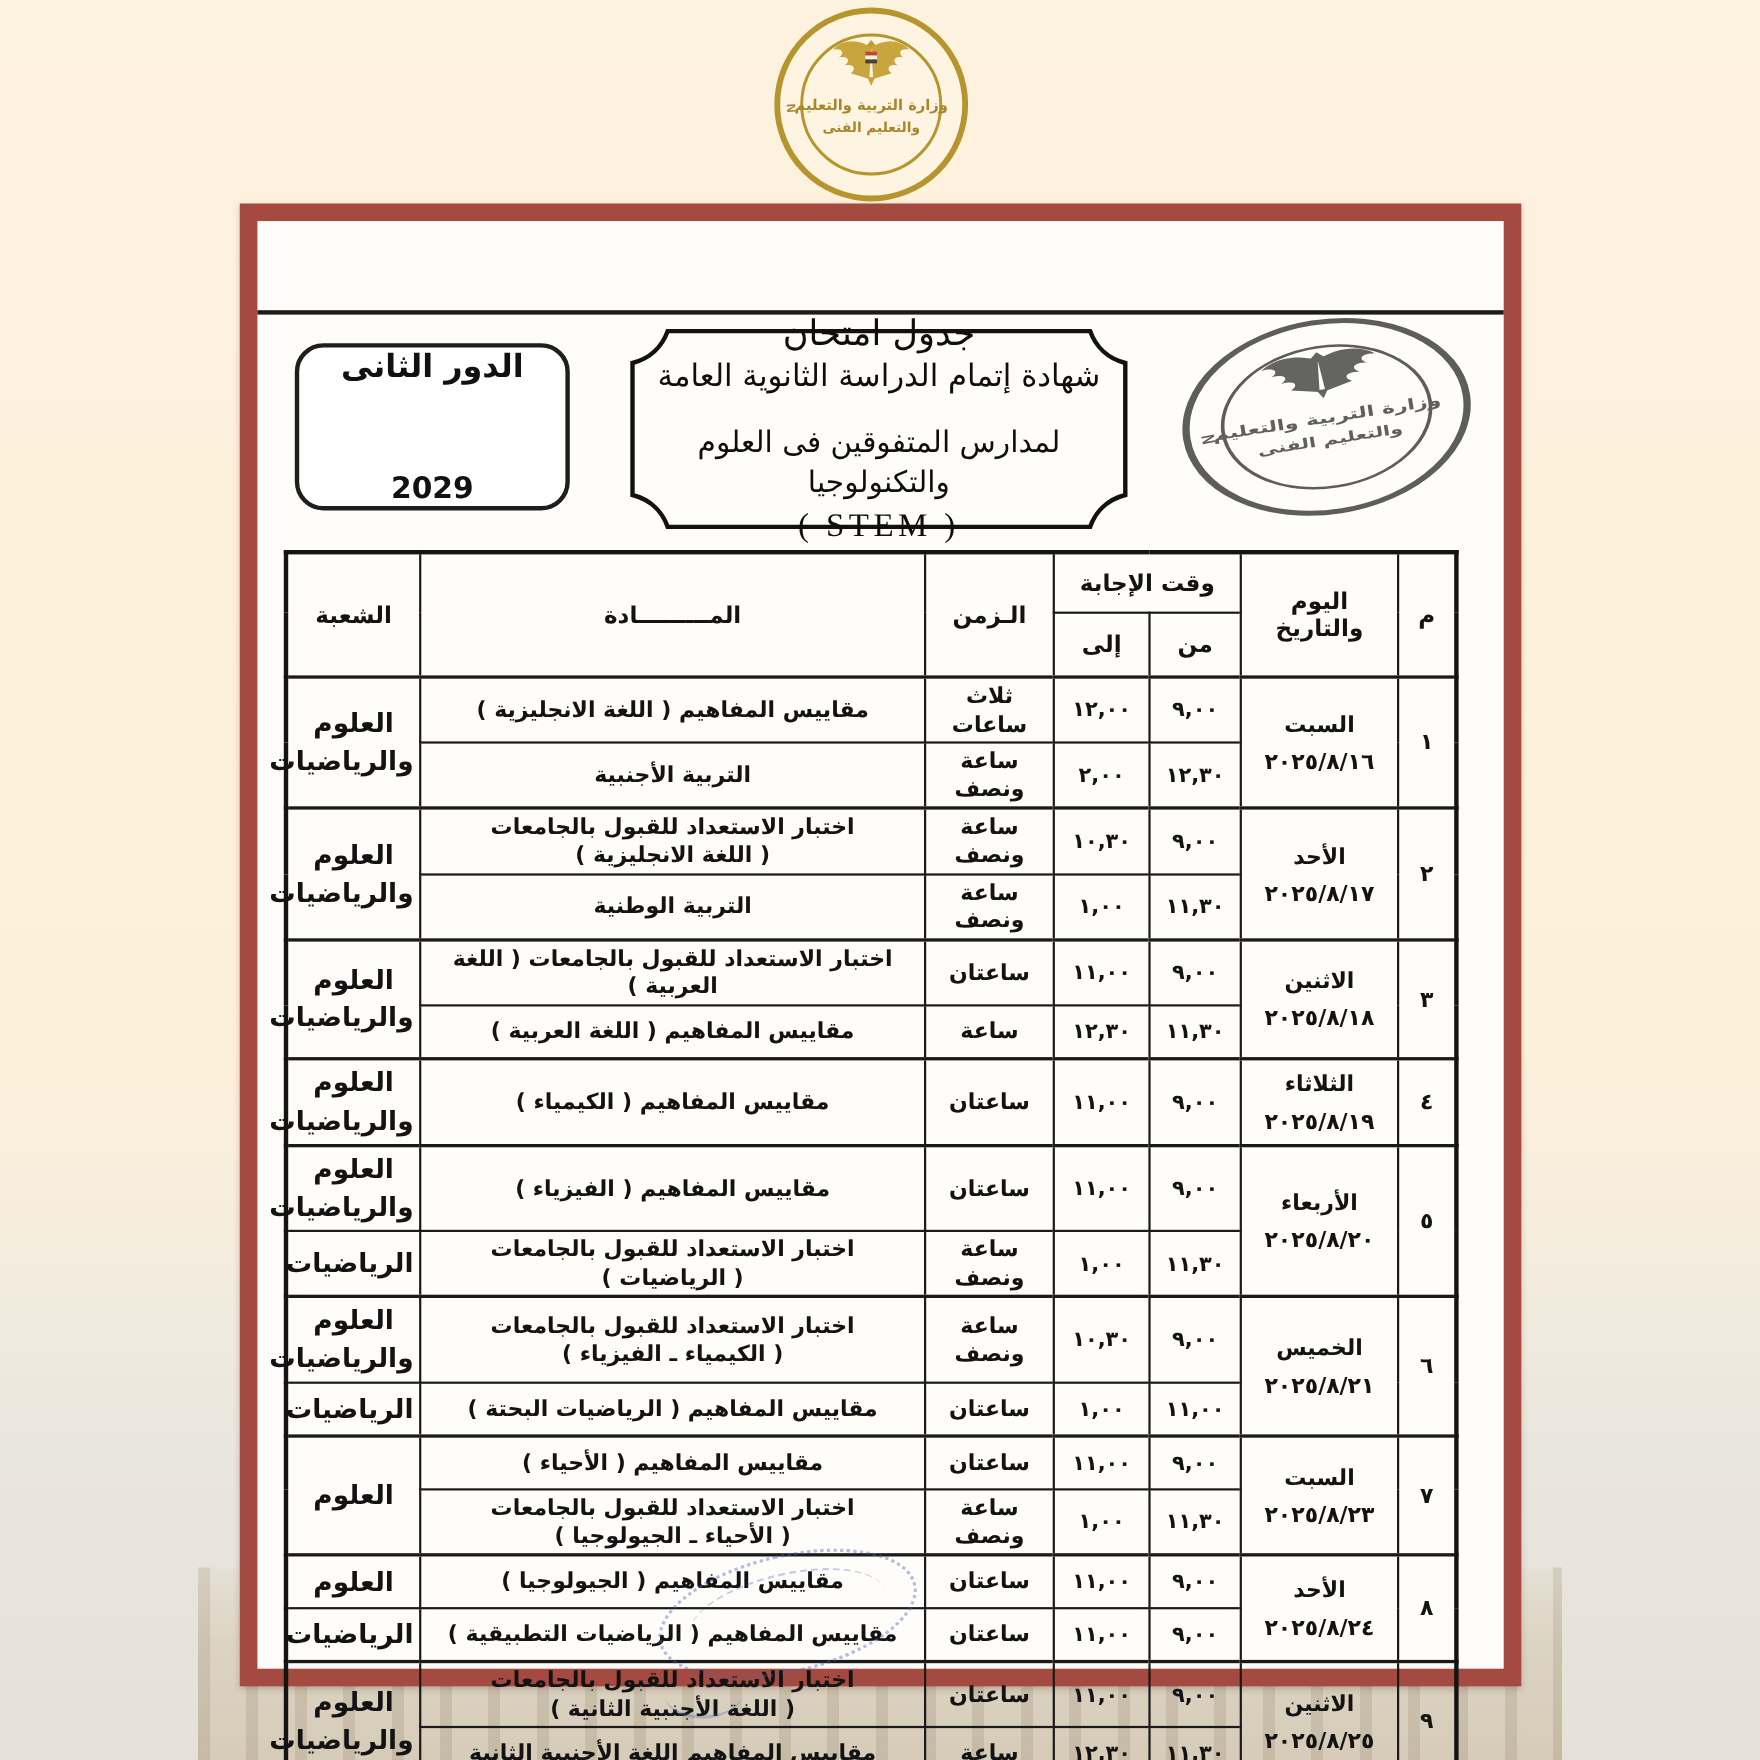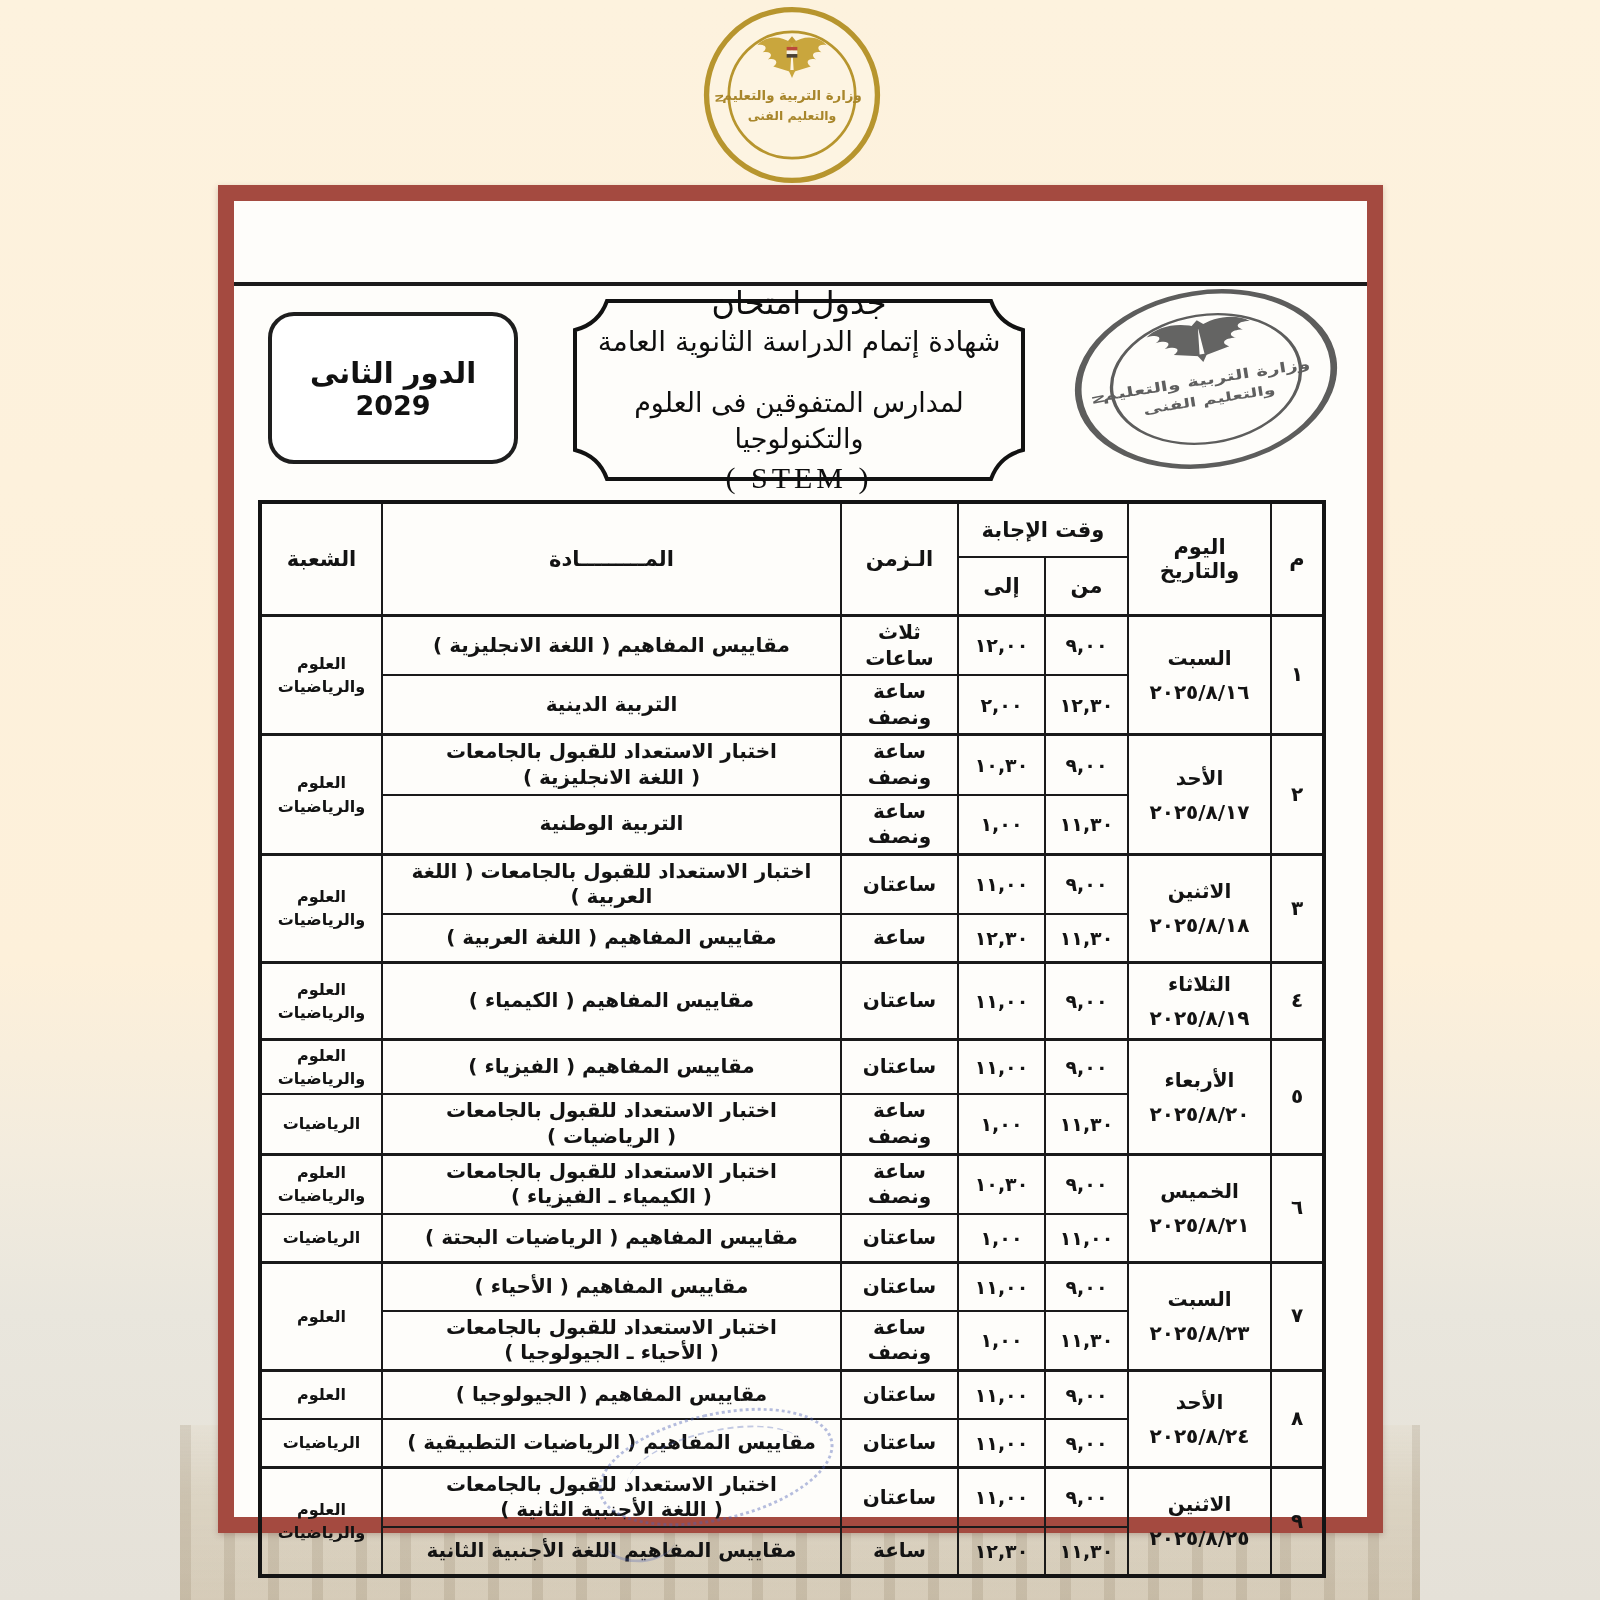--- a/index.html
+++ b/index.html
@@ -19,21 +19,21 @@
   
   .top-seal{position:absolute;left:703px;top:6px;width:178px;height:178px;z-index:3;}
   
   .doc{position:absolute;left:218px;top:185px;width:1165px;height:1348px;background:#a44a40;z-index:2;
     box-shadow:0 2px 6px rgba(90,40,30,.25);}
   .paper{position:absolute;left:16px;top:16px;right:16px;bottom:16px;background:#fefdfa;}
   .topline{position:absolute;top:81px;left:0;right:0;height:4px;background:#1b1b1b;}
   
   .round-box{position:absolute;left:34px;top:111px;width:242px;height:144px;
     border:4px solid #1e1e1e;border-radius:26px;background:#fff;
-    display:flex;flex-direction:column;align-items:center;justify-content:center;
+    display:flex;flex-direction:column;align-items:center;justify-content:space-between;
     font-weight:bold;color:#111;}
   .round-box .l1{font-size:29px;}
   .round-box .l2{font-size:27px;}
   
   .title-box{position:absolute;left:331px;top:94px;width:468px;height:190px;color:#0e0e0e;}
   .title-frame{position:absolute;inset:0;}
   .title-lines{position:absolute;inset:10px 18px;display:flex;flex-direction:column;
     align-items:center;justify-content:center;text-align:center;font-weight:normal;line-height:1.32;}
   .title-l1{font-size:32px;}
   .title-l2{font-size:28px;}
@@ -48,21 +48,21 @@
   th,td{border:2px solid #1a1a1a;text-align:center;vertical-align:middle;
     padding:3px 5px;font-weight:bold;white-space:pre-line;}
   thead th{font-size:21px;}
   thead tr.hr1 th{height:46px;}
   thead tr.hr2 th{height:50px;}
   tbody td{height:40px;font-size:20px;line-height:1.28;}
   td.day{font-size:20px;line-height:1.7;}
   td.time{font-size:19px;}
   td.num{font-size:20px;}
   td.subject{font-size:20px;}
-  td.section{font-size:16px;line-height:1.45;}
+  td.section{font-size:24px;line-height:1.45;}
   tbody tr.group-start td{border-top-width:3px;}
   
   .ink-stamp{position:absolute;left:362px;top:1212px;width:234px;height:102px;
     transform:rotate(-13deg);border:3px dotted rgba(78,98,180,.55);border-radius:50%;
     opacity:.75;pointer-events:none;}
   .ink-stamp::before{content:"";position:absolute;inset:14px 26px;border-top:2px dashed rgba(78,98,180,.45);
     border-radius:50%;}
   .ink-stamp::after{content:"";position:absolute;left:-8px;bottom:-26px;width:70px;height:42px;
     border-bottom:3px solid rgba(78,98,180,.40);border-radius:0 0 60% 40%;transform:rotate(18deg);}
 </style>
@@ -171,21 +171,21 @@
               <td class="time">٩,٠٠</td>
               <td class="time">١٢,٠٠</td>
               <td>ثلاث ساعات</td>
               <td class="subject">مقاييس المفاهيم ( اللغة الانجليزية )</td>
               <td class="section" rowspan="2">العلوم والرياضيات</td>
             </tr>
             <tr>
               <td class="time">١٢,٣٠</td>
               <td class="time">٢,٠٠</td>
               <td>ساعة ونصف</td>
-              <td class="subject">التربية الدينية</td>
+              <td class="subject">التربية الأجنبية</td>
             </tr>
             <tr class="group-start">
               <td class="num" rowspan="2">٢</td>
               <td class="day" rowspan="2">الأحد
 ٢٠٢٥/٨/١٧</td>
               <td class="time">٩,٠٠</td>
               <td class="time">١٠,٣٠</td>
               <td>ساعة ونصف</td>
               <td class="subject">اختبار الاستعداد للقبول بالجامعات
 ( اللغة الانجليزية )</td>

